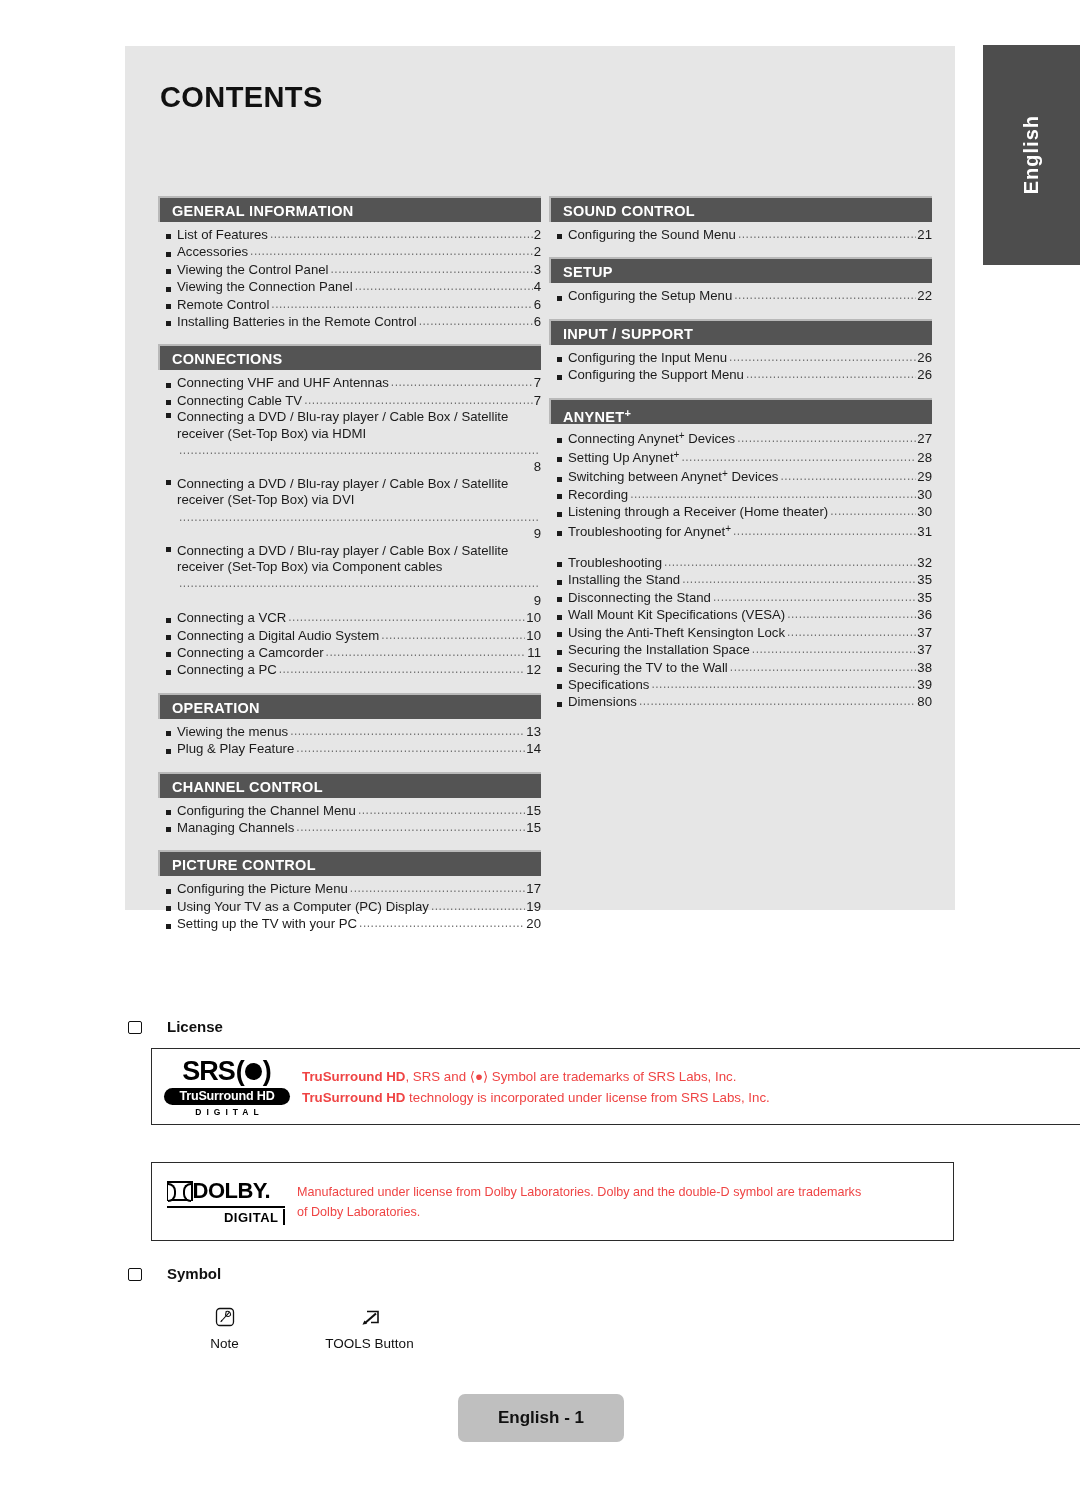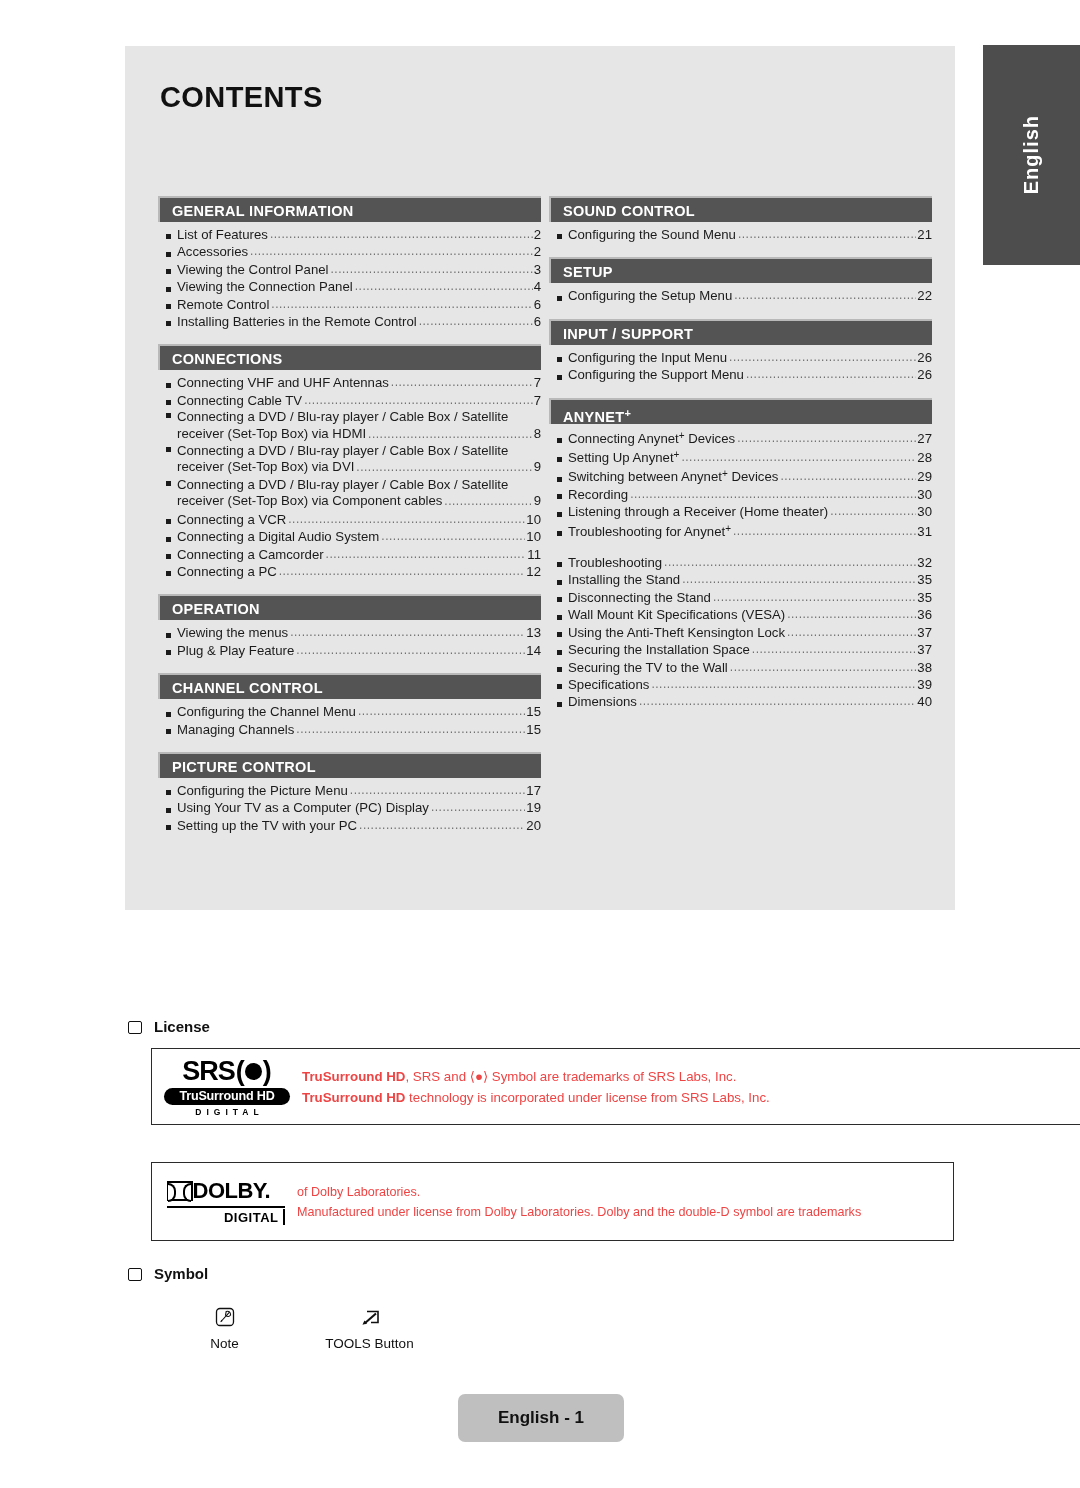--- a/index.html
+++ b/index.html
@@ -88,28 +88,28 @@
     font-size: 12px;
     letter-spacing: 0.5px;
     margin: 0 1px 1px 2px;
   }
   .entry .pg { flex: 0 0 auto; text-align: right; }
 
   
   .entry.wrap { display: block; padding-left: 8px; }
   .entry.wrap .l1 { display: flex; }
   .entry.wrap .l1 .bullet { width: 11px; flex: 0 0 11px; display:flex; align-items:center; padding-bottom: 3px;}
-  .entry.wrap .l2 { display: flex; padding-left: 11px; }
+  .entry.wrap .l2 { display: flex; padding-left: 11px; flex-direction: column; }
   .entry.wrap .l2 .etext { white-space: nowrap; }
 
   
   .sub-head {
     position: absolute;
     font-size: 15px; font-weight: bold; color: #111;
-    display: flex; align-items: center; gap: 12px;
+    display: flex; align-items: center; gap: 25px;
   }
   .sq-icon {
     display:inline-block; width: 12px; height: 11px;
     border: 1.8px solid #111; border-radius: 2px;
     position: relative; top: 1px;
   }
   .sq-icon::after {
     content:""; position:absolute; left: -3px; top: -4px;
     width: 5px; height: 3px; background: #fff;
   }
@@ -549,21 +549,21 @@
               <span class="etext">Specifications</span>
               <span class="dots">............................................................................................................................................</span>
               <span class="pg">39</span>
             </div>
             <div class="entry">
               <span class="bullet">
                 <i></i>
               </span>
               <span class="etext">Dimensions</span>
               <span class="dots">............................................................................................................................................</span>
-              <span class="pg">40</span>
+              <span class="pg">80</span>
             </div>
           </div>
         </div>
     </div>
   </div>
 
   <div class="sub-head" style="left:128px; top:1018px;">
     <span class="sq-icon"></span>
     <span>License</span>
   </div>
@@ -600,22 +600,22 @@
             <span class="dolby-word">DOLBY.</span>
           </div>
           <div class="dolby-rule"></div>
           <div class="dolby-row2">
             <span class="dolby-digital">DIGITAL</span>
             <span class="dolby-bar"></span>
           </div>
         </div>
       </div>
       <div class="lic-text small">
+        <div>Manufactured under license from Dolby Laboratories. Dolby and the double-D symbol are trademarks</div>
         <div>of Dolby Laboratories.</div>
-        <div>Manufactured under license from Dolby Laboratories. Dolby and the double-D symbol are trademarks</div>
       </div>
     </div>
   </div>
 
   <div class="sub-head" style="left:128px; top:1265px;">
     <span class="sq-icon"></span>
     <span>Symbol</span>
   </div>
 
   <div class="symbols" style="left:152px; top:1302px;">

